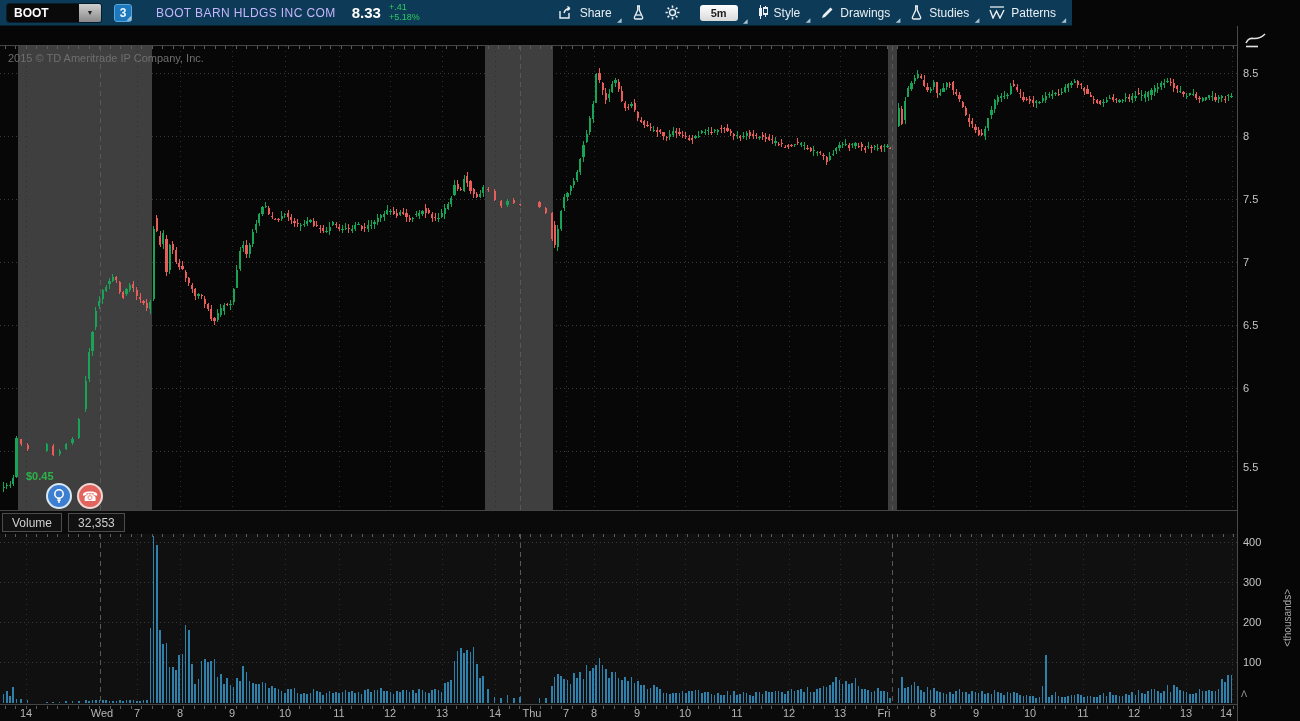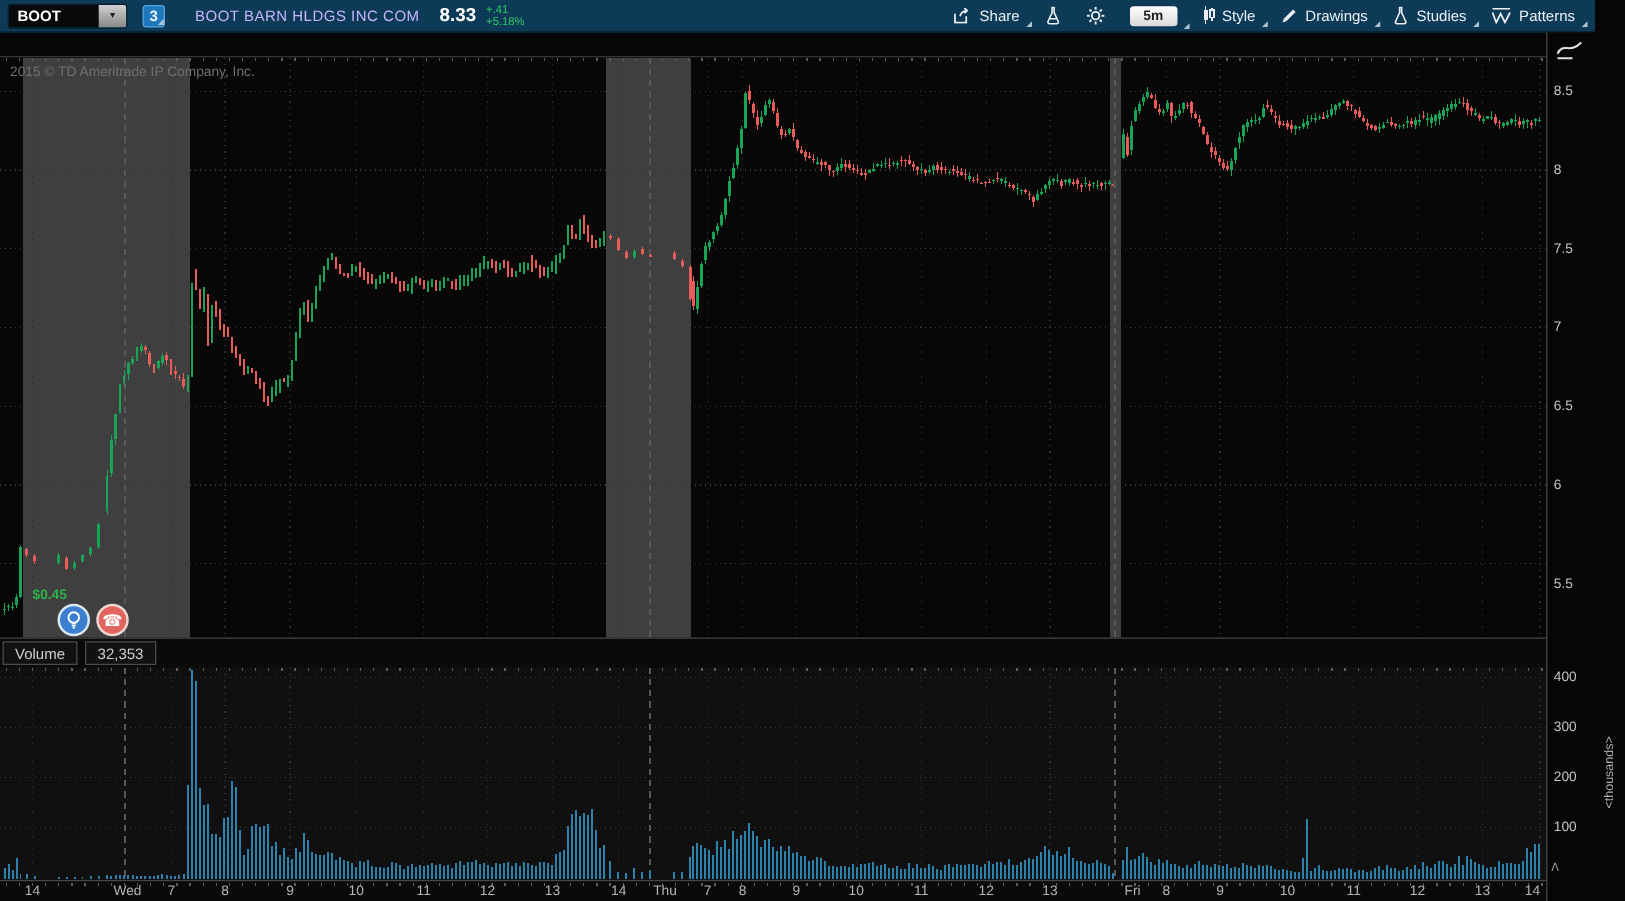--- a/index.html
+++ b/index.html
@@ -1,21 +1,21 @@
 <!DOCTYPE html>
 <html><head>
 <meta charset="utf-8">
 <style>
   *{box-sizing:border-box;margin:0;padding:0}
   html,body{width:1300px;height:721px;background:#000;overflow:hidden;
     font-family:"Liberation Sans",sans-serif}
   #app{position:relative;width:1300px;height:721px;background:#060606}
 
   
-  .toolbar{position:absolute;left:0;top:0;width:1276px;height:26px;background:#0d3a56;
+  .toolbar{position:absolute;left:0;top:0;width:1072px;height:26px;background:#0d3a56;
     border-bottom:1px solid #06222f;display:flex;align-items:center;padding:0 6px;color:#e6edf2}
   .symwrap{display:flex;height:20px;border-radius:3px;overflow:hidden;border:1px solid #061e2b}
   .symtext{background:#0a0a0a;color:#fff;width:72px;font-size:12px;font-weight:bold;
     display:flex;align-items:center;padding:0 7px}
   .symdrop{width:22px;background:linear-gradient(#cfcfcf,#898989);display:flex;align-items:center;
     justify-content:center;color:#1c1c1c;font-size:7px;cursor:pointer}
   .badge{width:18px;height:18px;margin-left:12px;background:#1d78bd;border:1px solid #59a6dc;
     border-radius:3px;color:#eef6fc;font-size:12px;font-weight:bold;display:flex;
     align-items:center;justify-content:center;position:relative;cursor:pointer}
   .company{margin-left:24px;font-size:12px;color:#c4b5fd;letter-spacing:.4px}
@@ -1682,21 +1682,21 @@
       <span class="taxlabel" style="left: 442px;">13</span>
       <span class="taxlabel" style="left: 495px;">14</span>
       <span class="taxlabel" style="left: 532px;">Thu</span>
       <span class="taxlabel" style="left: 566px;">7</span>
       <span class="taxlabel" style="left: 594px;">8</span>
       <span class="taxlabel" style="left: 637px;">9</span>
       <span class="taxlabel" style="left: 685px;">10</span>
       <span class="taxlabel" style="left: 737px;">11</span>
       <span class="taxlabel" style="left: 789px;">12</span>
       <span class="taxlabel" style="left: 840px;">13</span>
-      <span class="taxlabel" style="left: 900px; padding-left: 12px;">Fri</span>
+      <span class="taxlabel" style="left: 878px; padding-left: 12px;">Fri</span>
       <span class="taxlabel" style="left: 933px;">8</span>
       <span class="taxlabel" style="left: 976px;">9</span>
       <span class="taxlabel" style="left: 1030px;">10</span>
       <span class="taxlabel" style="left: 1083px;">11</span>
       <span class="taxlabel" style="left: 1134px;">12</span>
       <span class="taxlabel" style="left: 1186px;">13</span>
       <span class="taxlabel" style="left: 1226px;">14</span>
     </div>
   <div class="hline" style="top:704px"></div>
 

